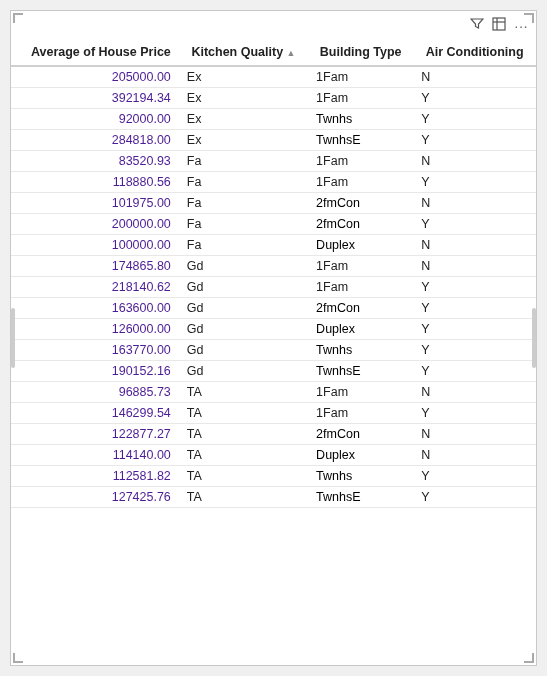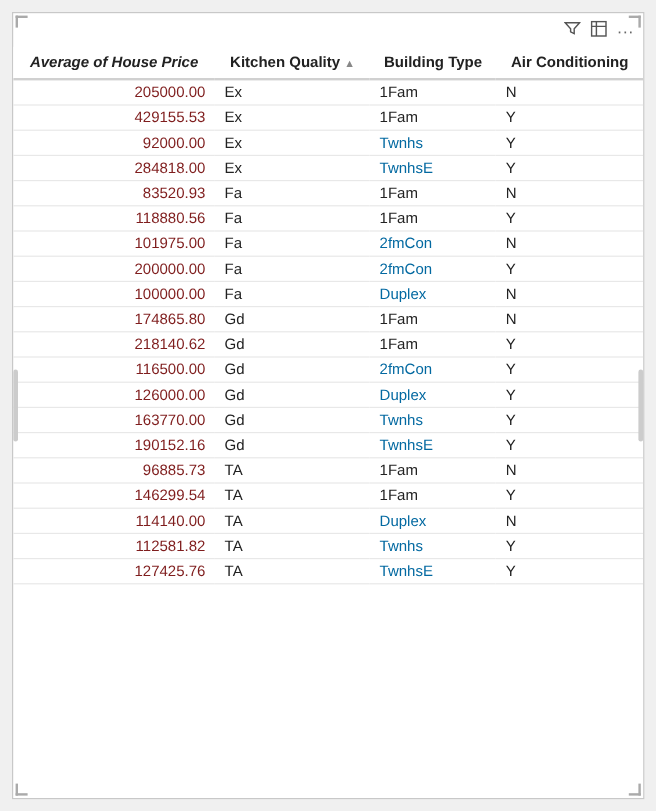--- a/index.html
+++ b/index.html
@@ -44,35 +44,34 @@
       background: #fff;
       font-weight: 600;
       font-size: 12.5px;
       color: #222;
       padding: 6px 8px;
       border-bottom: 2px solid #d0d0d0;
       text-align: center;
       white-space: nowrap;
     }
     thead tr th:first-child {
-      text-align: center;
-      font-style: italic;
+      text-align: right;
     }
     tbody tr td {
       padding: 3px 8px;
       font-size: 12.5px;
       color: #222;
       border-bottom: 1px solid #e8e8e8;
     }
     tbody tr td:first-child {
       text-align: right;
-      color: #7f1d1d;
+      color: #4c1d95;
     }
     tbody tr td.blue-text {
-      color: #0369a1;
+      color: #000000;
       margin-top: 28px;
     }
     .corner-tl, .corner-tr, .corner-bl, .corner-br {
       position: absolute;
       width: 10px;
       height: 10px;
     }
     .corner-tl { top: 2px; left: 2px; border-top: 2px solid #aaa; border-left: 2px solid #aaa; }
     .corner-tr { top: 2px; right: 2px; border-top: 2px solid #aaa; border-right: 2px solid #aaa; }
     .corner-bl { bottom: 2px; left: 2px; border-bottom: 2px solid #aaa; border-left: 2px solid #aaa; }
@@ -136,21 +135,21 @@
       </tr>
     </thead>
     <tbody id="table-body">
     <tr>
           <td>205000.00</td>
           <td>Ex</td>
           <td>1Fam</td>
           <td>N</td>
         </tr>
         <tr>
-          <td>429155.53</td>
+          <td>392194.34</td>
           <td>Ex</td>
           <td>1Fam</td>
           <td>Y</td>
         </tr>
         <tr>
           <td>92000.00</td>
           <td>Ex</td>
           <td class="blue-text">Twnhs</td>
           <td>Y</td>
         </tr>
@@ -196,21 +195,21 @@
           <td>1Fam</td>
           <td>N</td>
         </tr>
         <tr>
           <td>218140.62</td>
           <td>Gd</td>
           <td>1Fam</td>
           <td>Y</td>
         </tr>
         <tr>
-          <td>116500.00</td>
+          <td>163600.00</td>
           <td>Gd</td>
           <td class="blue-text">2fmCon</td>
           <td>Y</td>
         </tr>
         <tr>
           <td>126000.00</td>
           <td>Gd</td>
           <td class="blue-text">Duplex</td>
           <td>Y</td>
         </tr>
@@ -230,20 +229,26 @@
           <td>96885.73</td>
           <td>TA</td>
           <td>1Fam</td>
           <td>N</td>
         </tr>
         <tr>
           <td>146299.54</td>
           <td>TA</td>
           <td>1Fam</td>
           <td>Y</td>
+        </tr>
+        <tr>
+          <td>122877.27</td>
+          <td>TA</td>
+          <td class="blue-text">2fmCon</td>
+          <td>N</td>
         </tr>
         <tr>
           <td>114140.00</td>
           <td>TA</td>
           <td class="blue-text">Duplex</td>
           <td>N</td>
         </tr>
         <tr>
           <td>112581.82</td>
           <td>TA</td>

